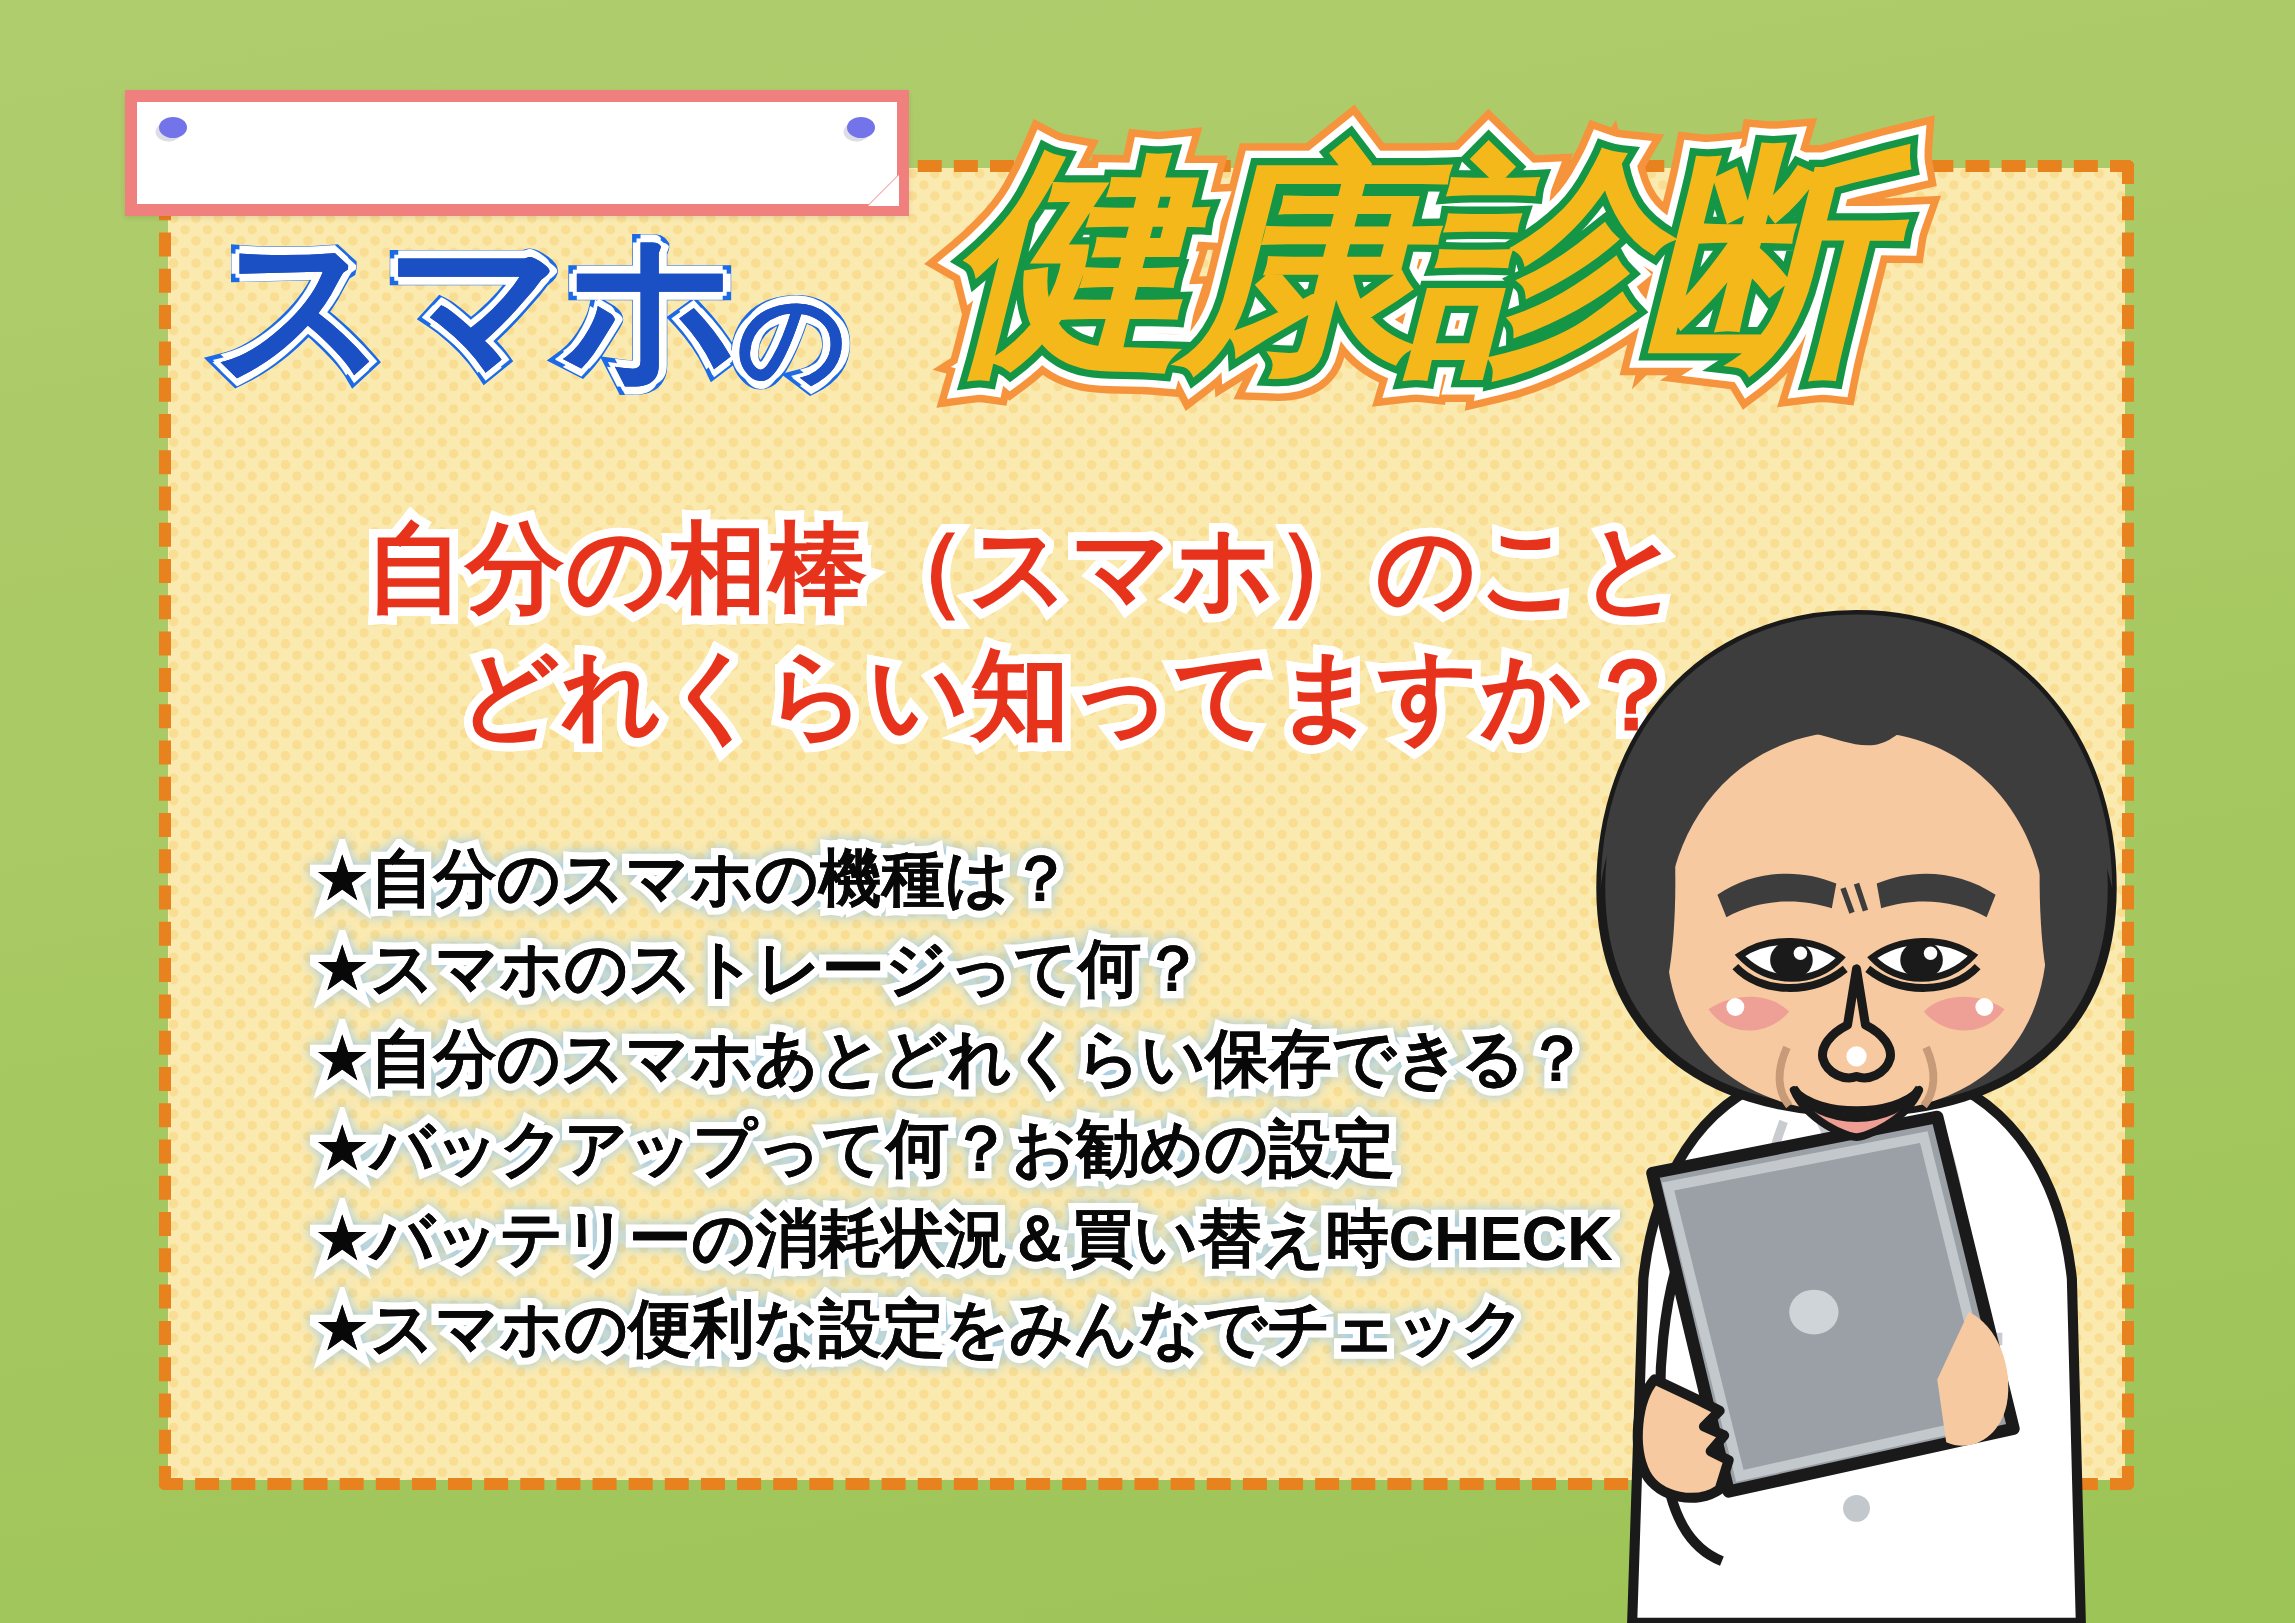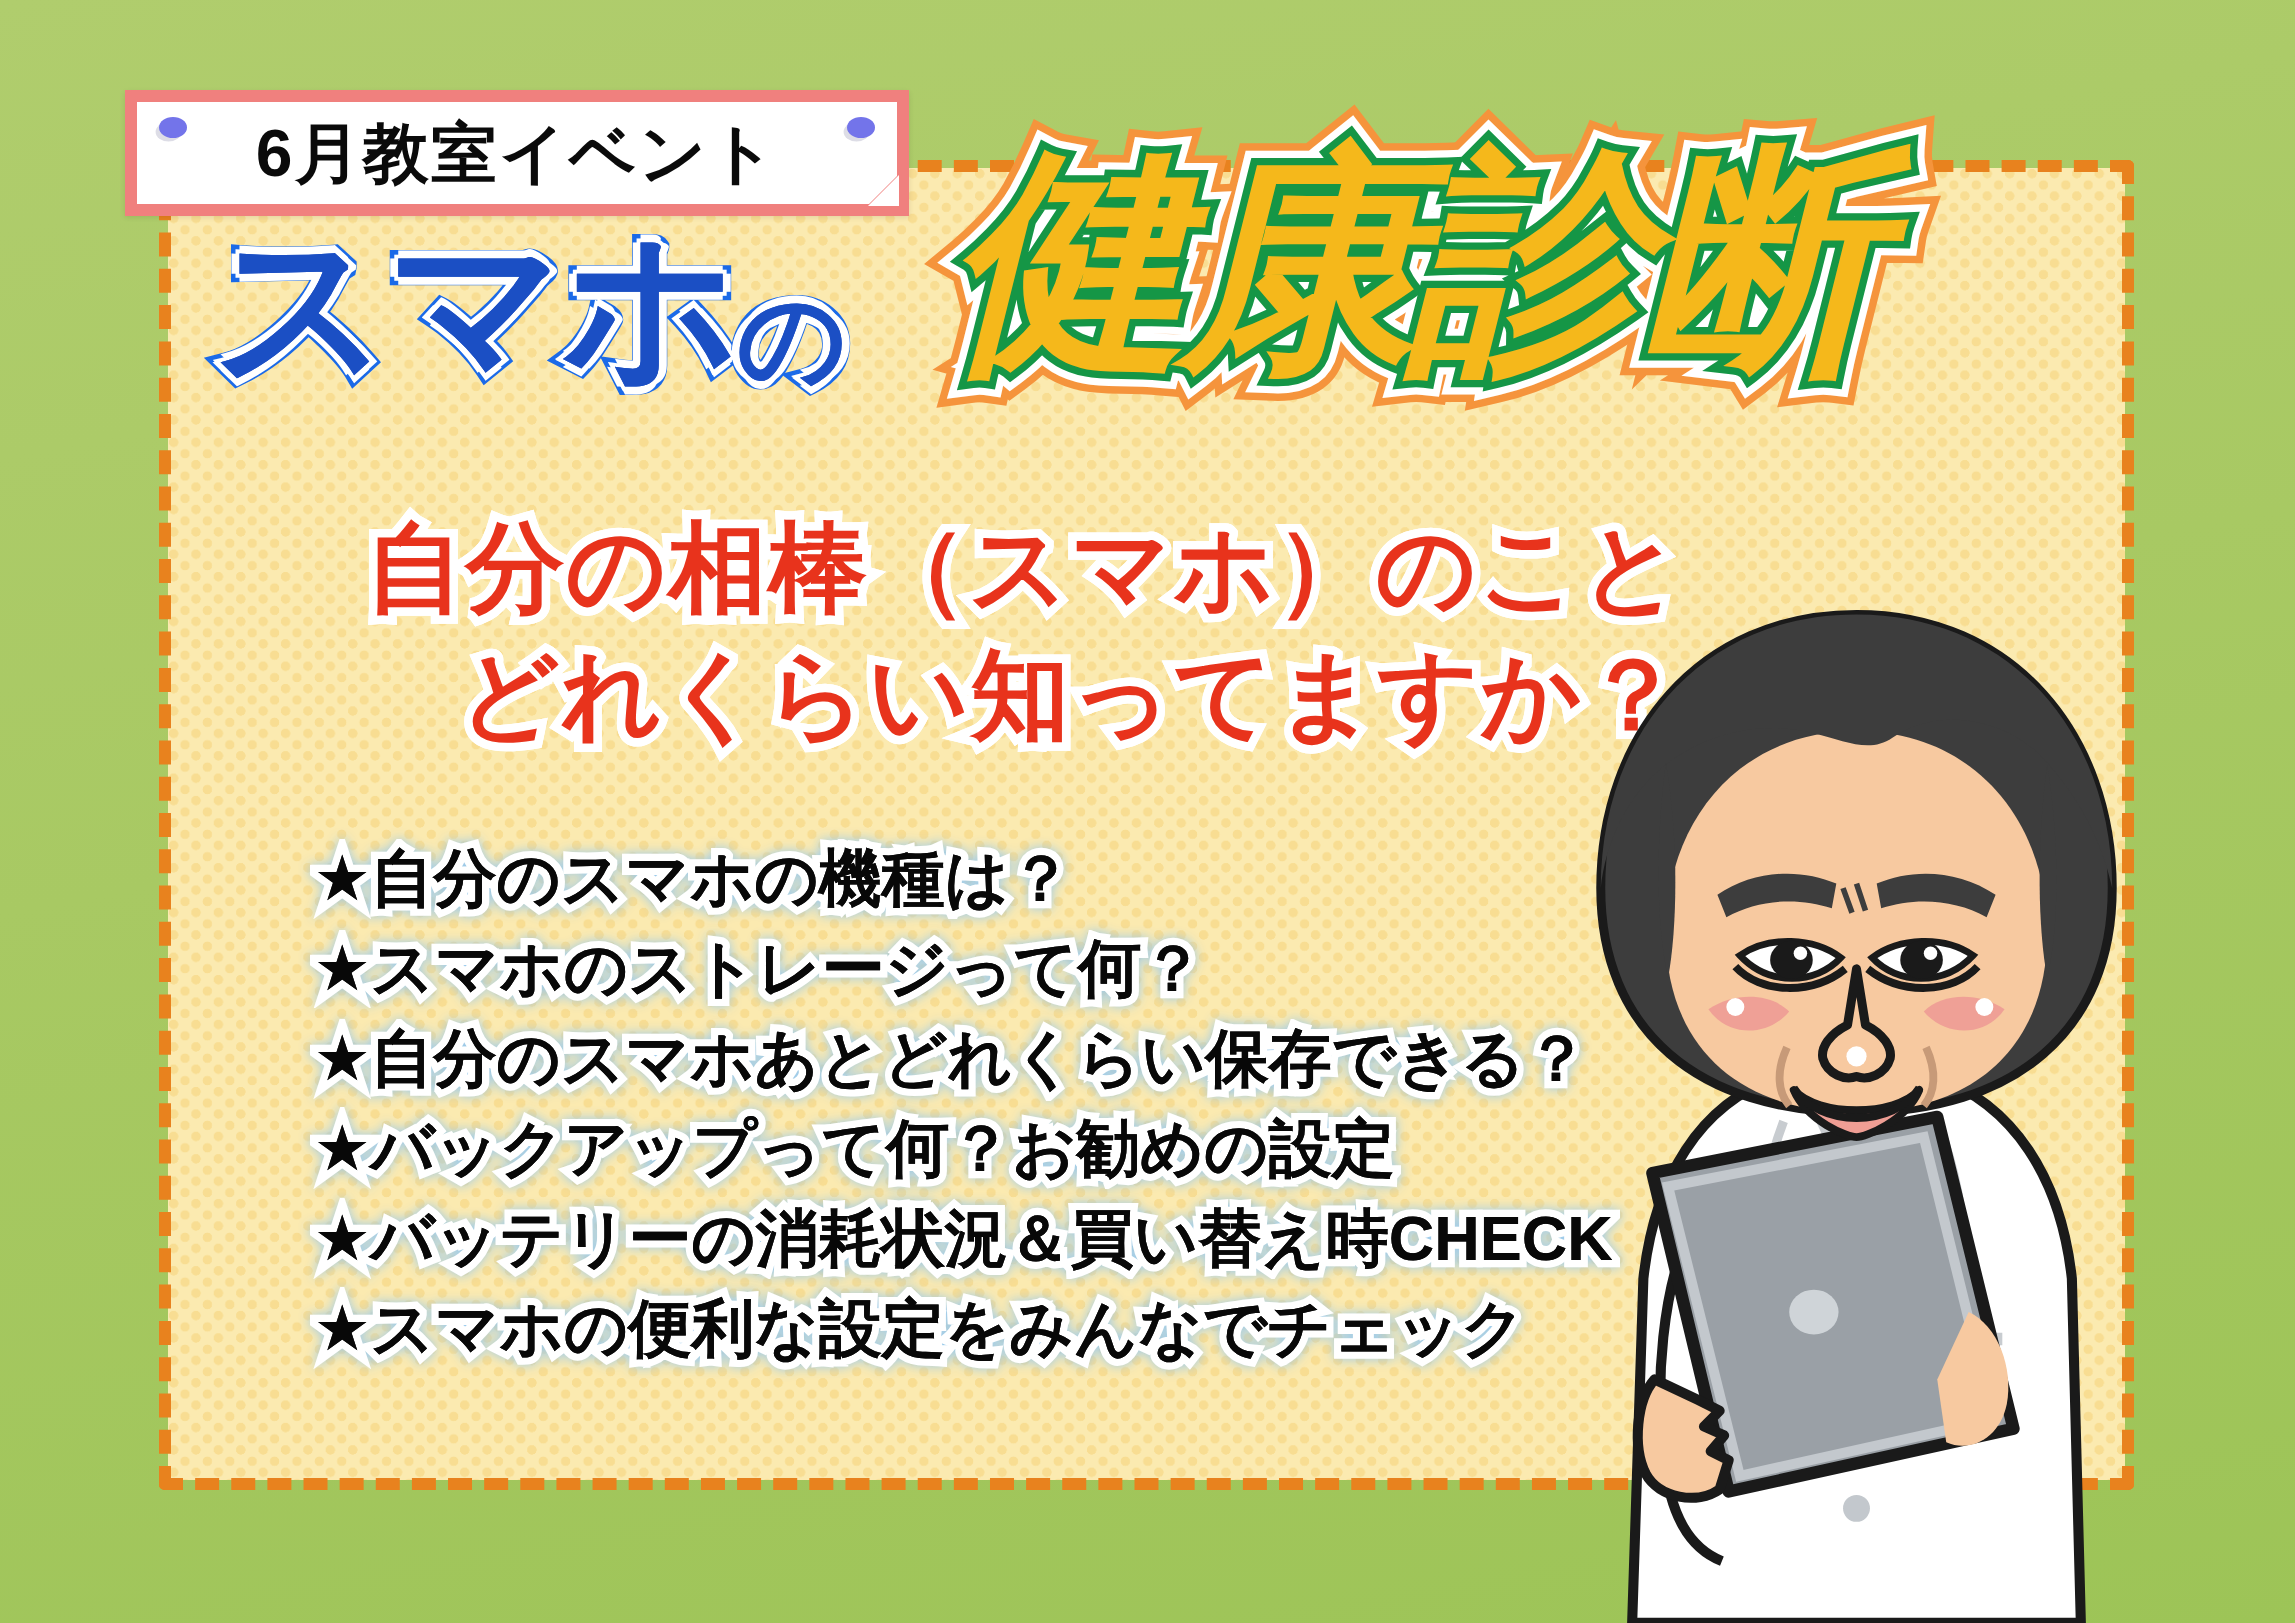--- a/index.html
+++ b/index.html
@@ -264,21 +264,20 @@
 <body>
 
 <div id="poster">
 
   <div id="cream-panel"></div>
   <div id="cream-dashes"></div>
 
   <div id="event-badge">
     <span class="pin" id="pin-left"></span>
     <span class="pin" id="pin-right"></span>
-    <div id="event-badge-label">6月教室イベント</div>
     <div id="event-badge-fold"></div>
     <div id="event-badge-fold-inner"></div>
   </div>
 
   <div id="title-row">
 
     <div id="title-smaho"><span>スマホ</span><span class="smaho-no">の</span></div>
     <div id="title-smaho-fill"><span>スマホ</span><span class="smaho-no">の</span></div>
     <div id="title-smaho-top"><span>スマホ</span><span class="smaho-no">の</span></div>
 

